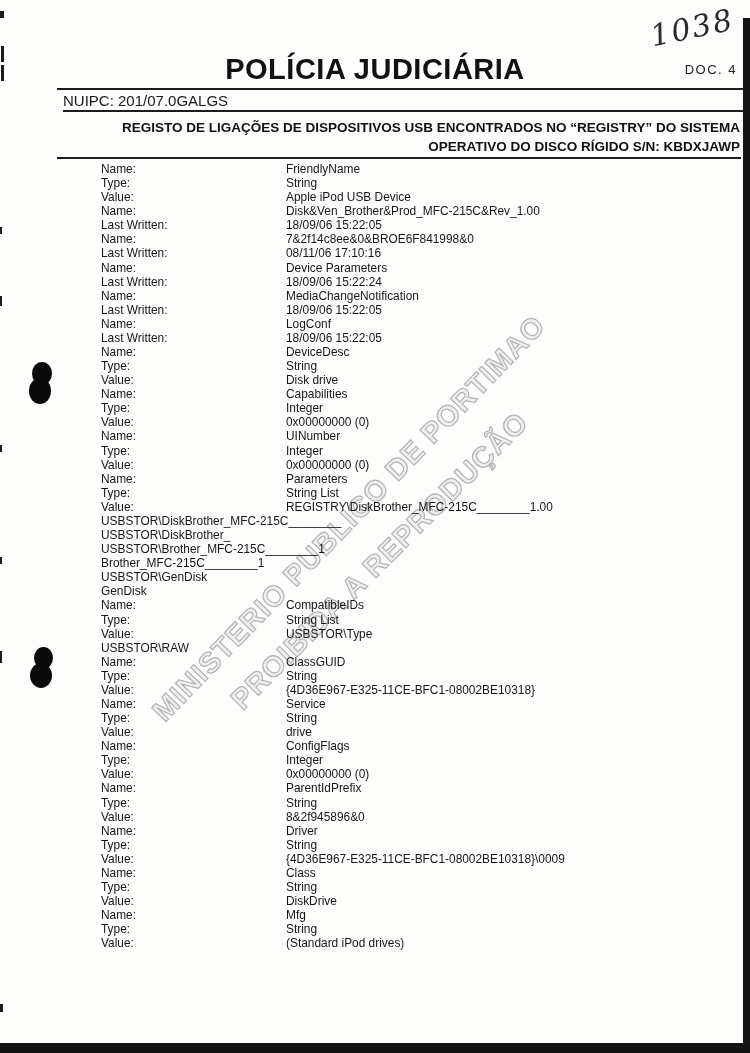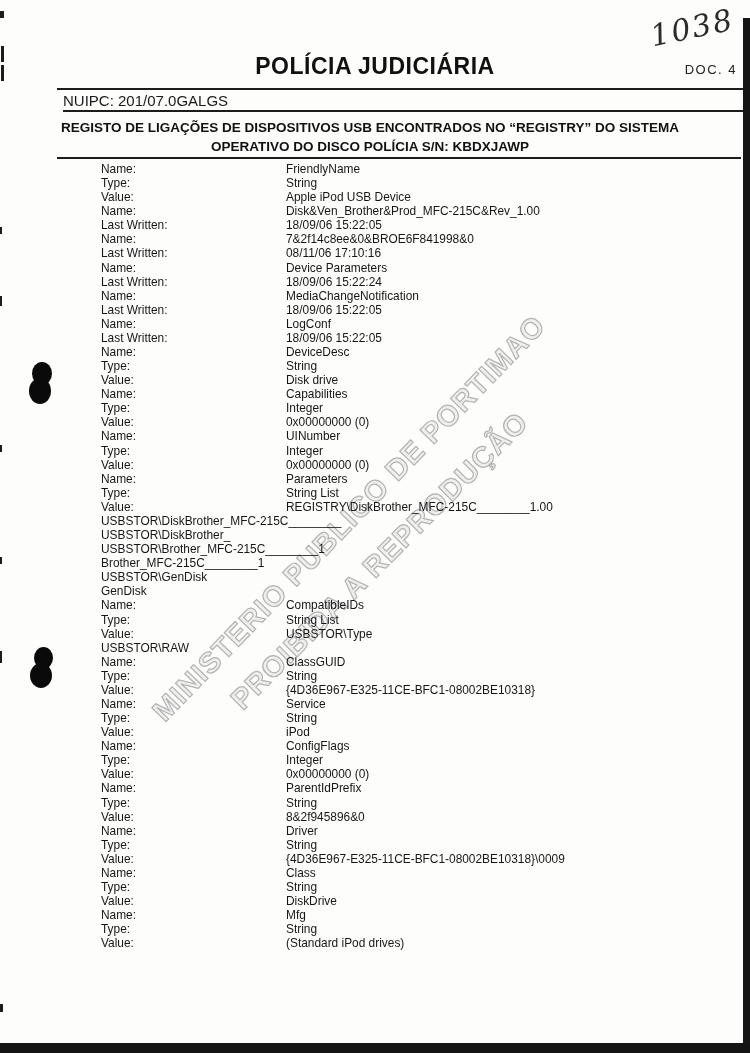--- a/index.html
+++ b/index.html
@@ -14,30 +14,30 @@
     font-family:"DejaVu Serif", serif;font-style:italic;
     font-size:30px;color:#2b2b2b;transform:rotate(-12deg);
     letter-spacing:2px;
   }
   .doc-label{
     position:absolute;top:62px;right:13px;
     font-size:13px;letter-spacing:1.5px;color:#222;padding-left:11px;
   }
   .title{
     position:absolute;top:53px;left:0;right:0;text-align:center;
-    font-size:23px;font-weight:bold;letter-spacing:0.5px;color:#111;
+    font-size:29px;font-weight:bold;letter-spacing:0.5px;color:#111;
   }
   .rule{position:absolute;background:#1c1c1c;}
   .rule-title{top:88px;left:57px;width:689px;height:2px;}
   .nuipc{
     position:absolute;top:92px;left:63px;font-size:15px;color:#1a1a1a;
   }
   .rule-nuipc{top:110px;left:63px;width:682px;height:2px;}
   .heading{
-    position:absolute;top:118px;left:0;right:10px;text-align:center;
+    position:absolute;top:118px;left:0;right:10px;text-align:right;
     font-size:13.5px;font-weight:bold;line-height:19px;color:#111;
   }
   .rule-heading{top:157px;left:57px;width:684px;height:2px;}
   
   .rows{
     position:absolute;top:162px;left:65px;right:20px;
     font-size:11.9px;color:#161616;
   }
   .row{height:14.09px;line-height:14.09px;white-space:nowrap;margin-left:36px;}
   .row .lbl{display:inline-block;width:185px;vertical-align:top;}
@@ -68,21 +68,21 @@
   <div class="watermark wm2">PROIBIDA A REPRODUÇÃO</div>
 
   <div class="handwritten">1038</div>
   <div class="title">POLÍCIA JUDICIÁRIA</div>
   <div class="doc-label">DOC. 4</div>
   <div class="rule rule-title"></div>
   <div class="nuipc">NUIPC: 201/07.0GALGS</div>
   <div class="rule rule-nuipc"></div>
   <div class="heading">
     <div>REGISTO DE LIGAÇÕES DE DISPOSITIVOS USB ENCONTRADOS NO “REGISTRY” DO SISTEMA</div>
-    <div>OPERATIVO DO DISCO POLÍCIA S/N: KBDXJAWP</div>
+    <div>OPERATIVO DO DISCO RÍGIDO S/N: KBDXJAWP</div>
   </div>
   <div class="rule rule-heading"></div>
 
   <div class="rows">
       <div class="row"><span class="lbl">Name:</span><span class="val">FriendlyName</span></div>
       <div class="row"><span class="lbl">Type:</span><span class="val">String</span></div>
       <div class="row"><span class="lbl">Value:</span><span class="val">Apple iPod USB Device</span></div>
       <div class="row"><span class="lbl">Name:</span><span class="val">Disk&amp;Ven_Brother&amp;Prod_MFC-215C&amp;Rev_1.00</span></div>
       <div class="row"><span class="lbl">Last Written:</span><span class="val">18/09/06 15:22:05</span></div>
       <div class="row"><span class="lbl">Name:</span><span class="val">7&amp;2f14c8ee&amp;0&amp;BROE6F841998&amp;0</span></div>
@@ -113,21 +113,21 @@
       <div class="row"><span class="full">GenDisk</span></div>
       <div class="row"><span class="lbl">Name:</span><span class="val">CompatibleIDs</span></div>
       <div class="row"><span class="lbl">Type:</span><span class="val">String List</span></div>
       <div class="row"><span class="lbl">Value:</span><span class="val">USBSTOR\Type</span></div>
       <div class="row"><span class="full">USBSTOR\RAW</span></div>
       <div class="row"><span class="lbl">Name:</span><span class="val">ClassGUID</span></div>
       <div class="row"><span class="lbl">Type:</span><span class="val">String</span></div>
       <div class="row"><span class="lbl">Value:</span><span class="val">{4D36E967-E325-11CE-BFC1-08002BE10318}</span></div>
       <div class="row"><span class="lbl">Name:</span><span class="val">Service</span></div>
       <div class="row"><span class="lbl">Type:</span><span class="val">String</span></div>
-      <div class="row"><span class="lbl">Value:</span><span class="val">iPod</span></div>
+      <div class="row"><span class="lbl">Value:</span><span class="val">drive</span></div>
       <div class="row"><span class="lbl">Name:</span><span class="val">ConfigFlags</span></div>
       <div class="row"><span class="lbl">Type:</span><span class="val">Integer</span></div>
       <div class="row"><span class="lbl">Value:</span><span class="val">0x00000000 (0)</span></div>
       <div class="row"><span class="lbl">Name:</span><span class="val">ParentIdPrefix</span></div>
       <div class="row"><span class="lbl">Type:</span><span class="val">String</span></div>
       <div class="row"><span class="lbl">Value:</span><span class="val">8&amp;2f945896&amp;0</span></div>
       <div class="row"><span class="lbl">Name:</span><span class="val">Driver</span></div>
       <div class="row"><span class="lbl">Type:</span><span class="val">String</span></div>
       <div class="row"><span class="lbl">Value:</span><span class="val">{4D36E967-E325-11CE-BFC1-08002BE10318}\0009</span></div>
       <div class="row"><span class="lbl">Name:</span><span class="val">Class</span></div>

